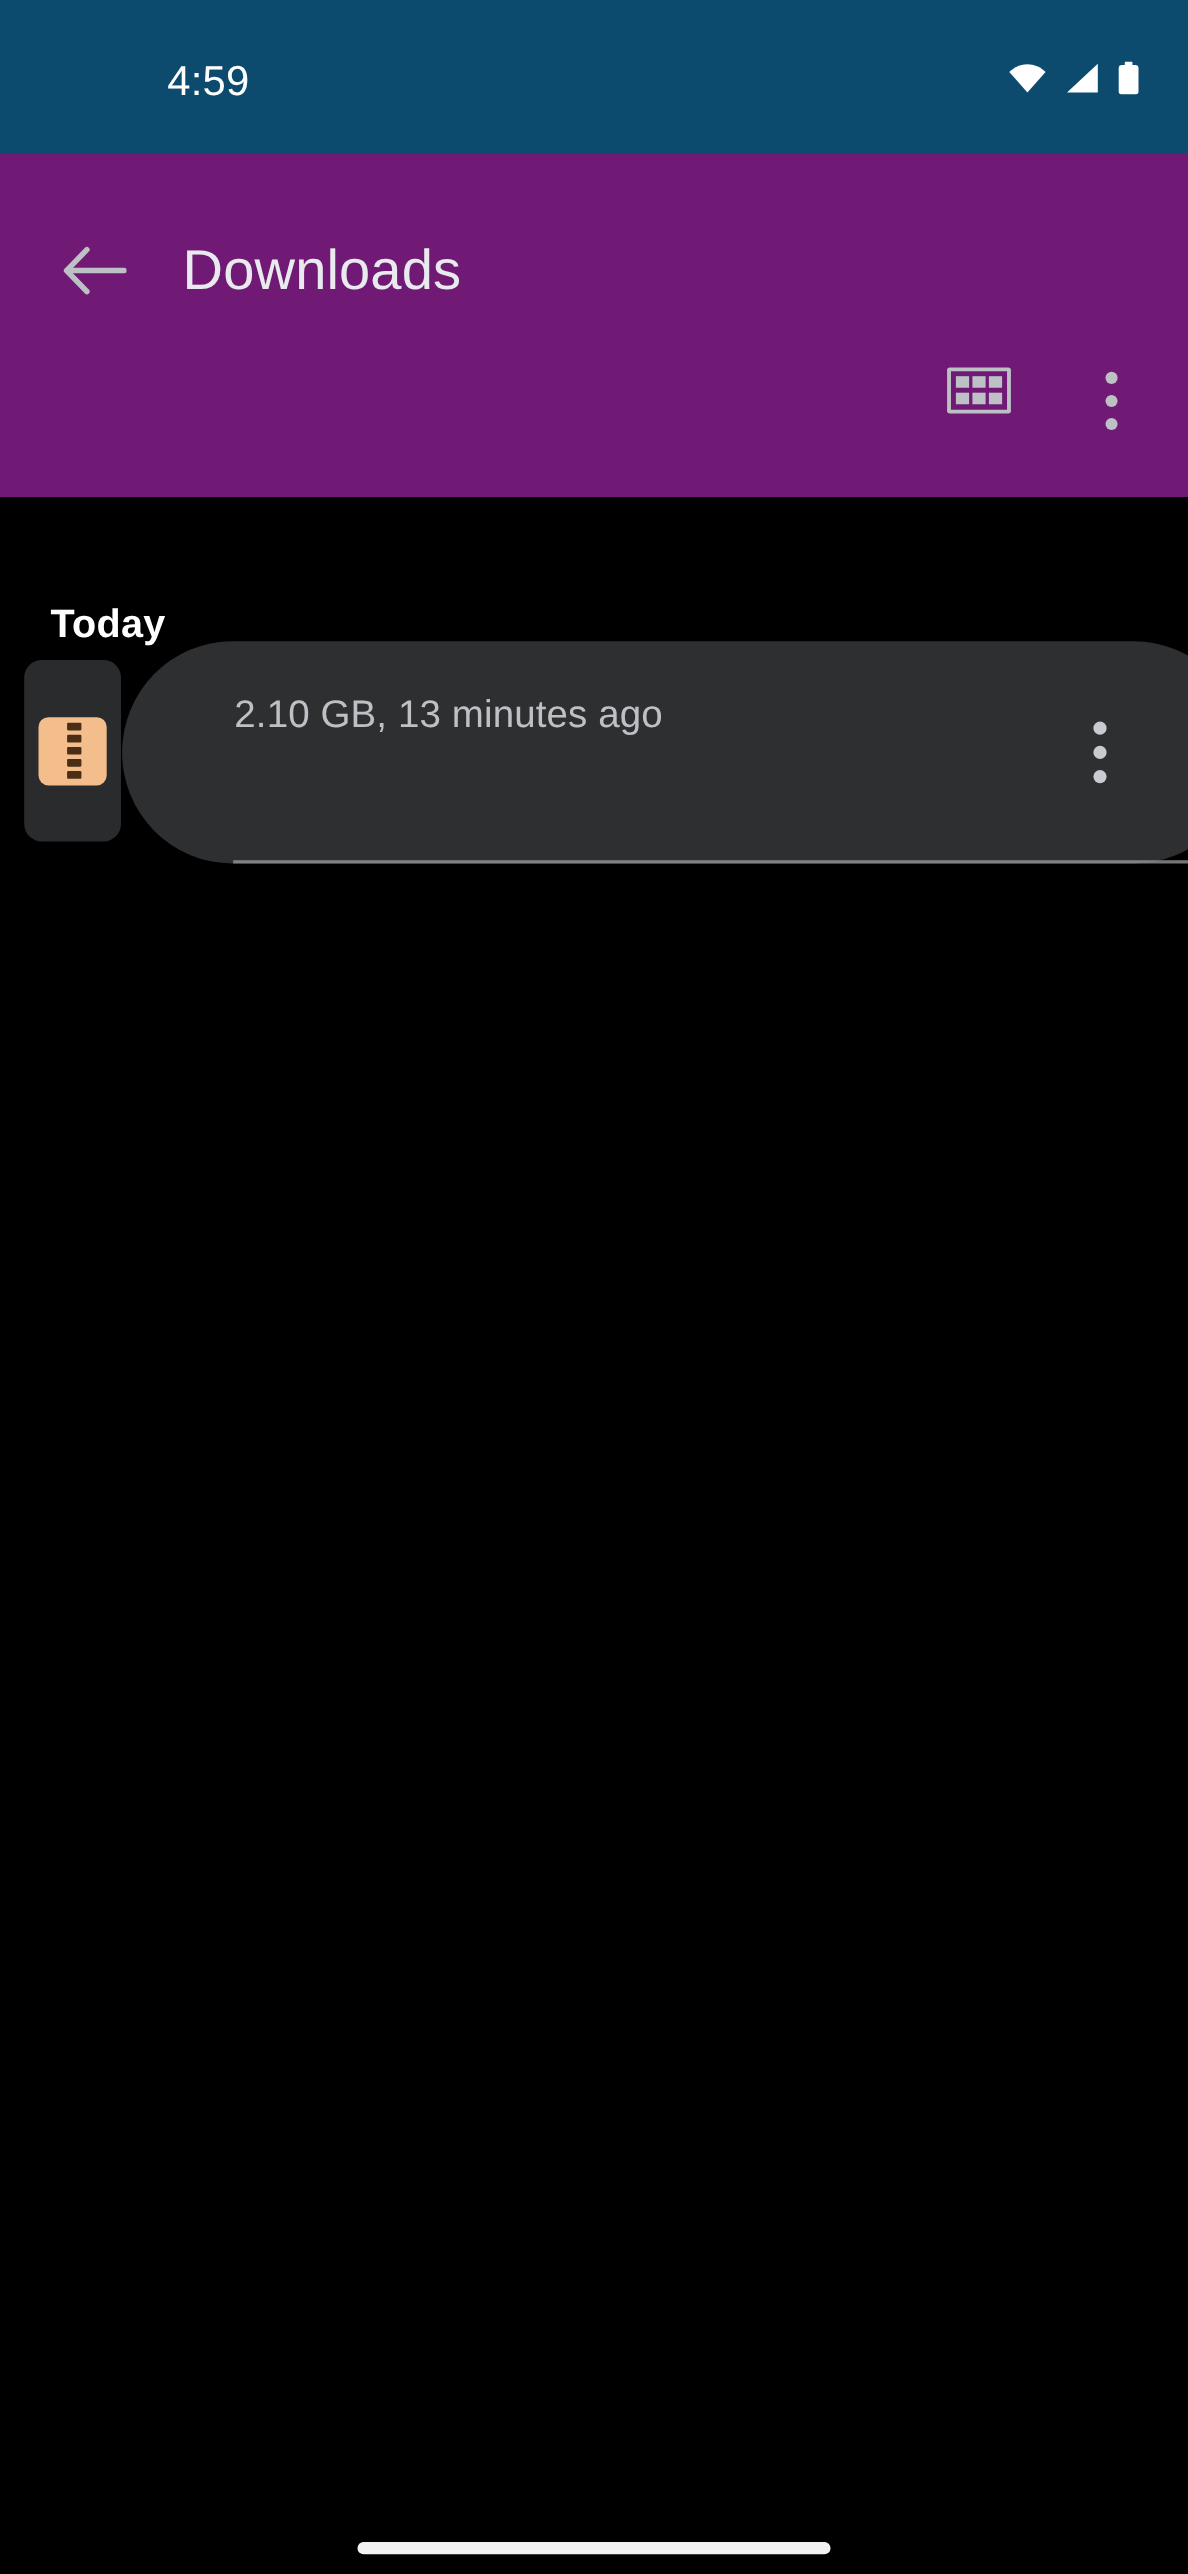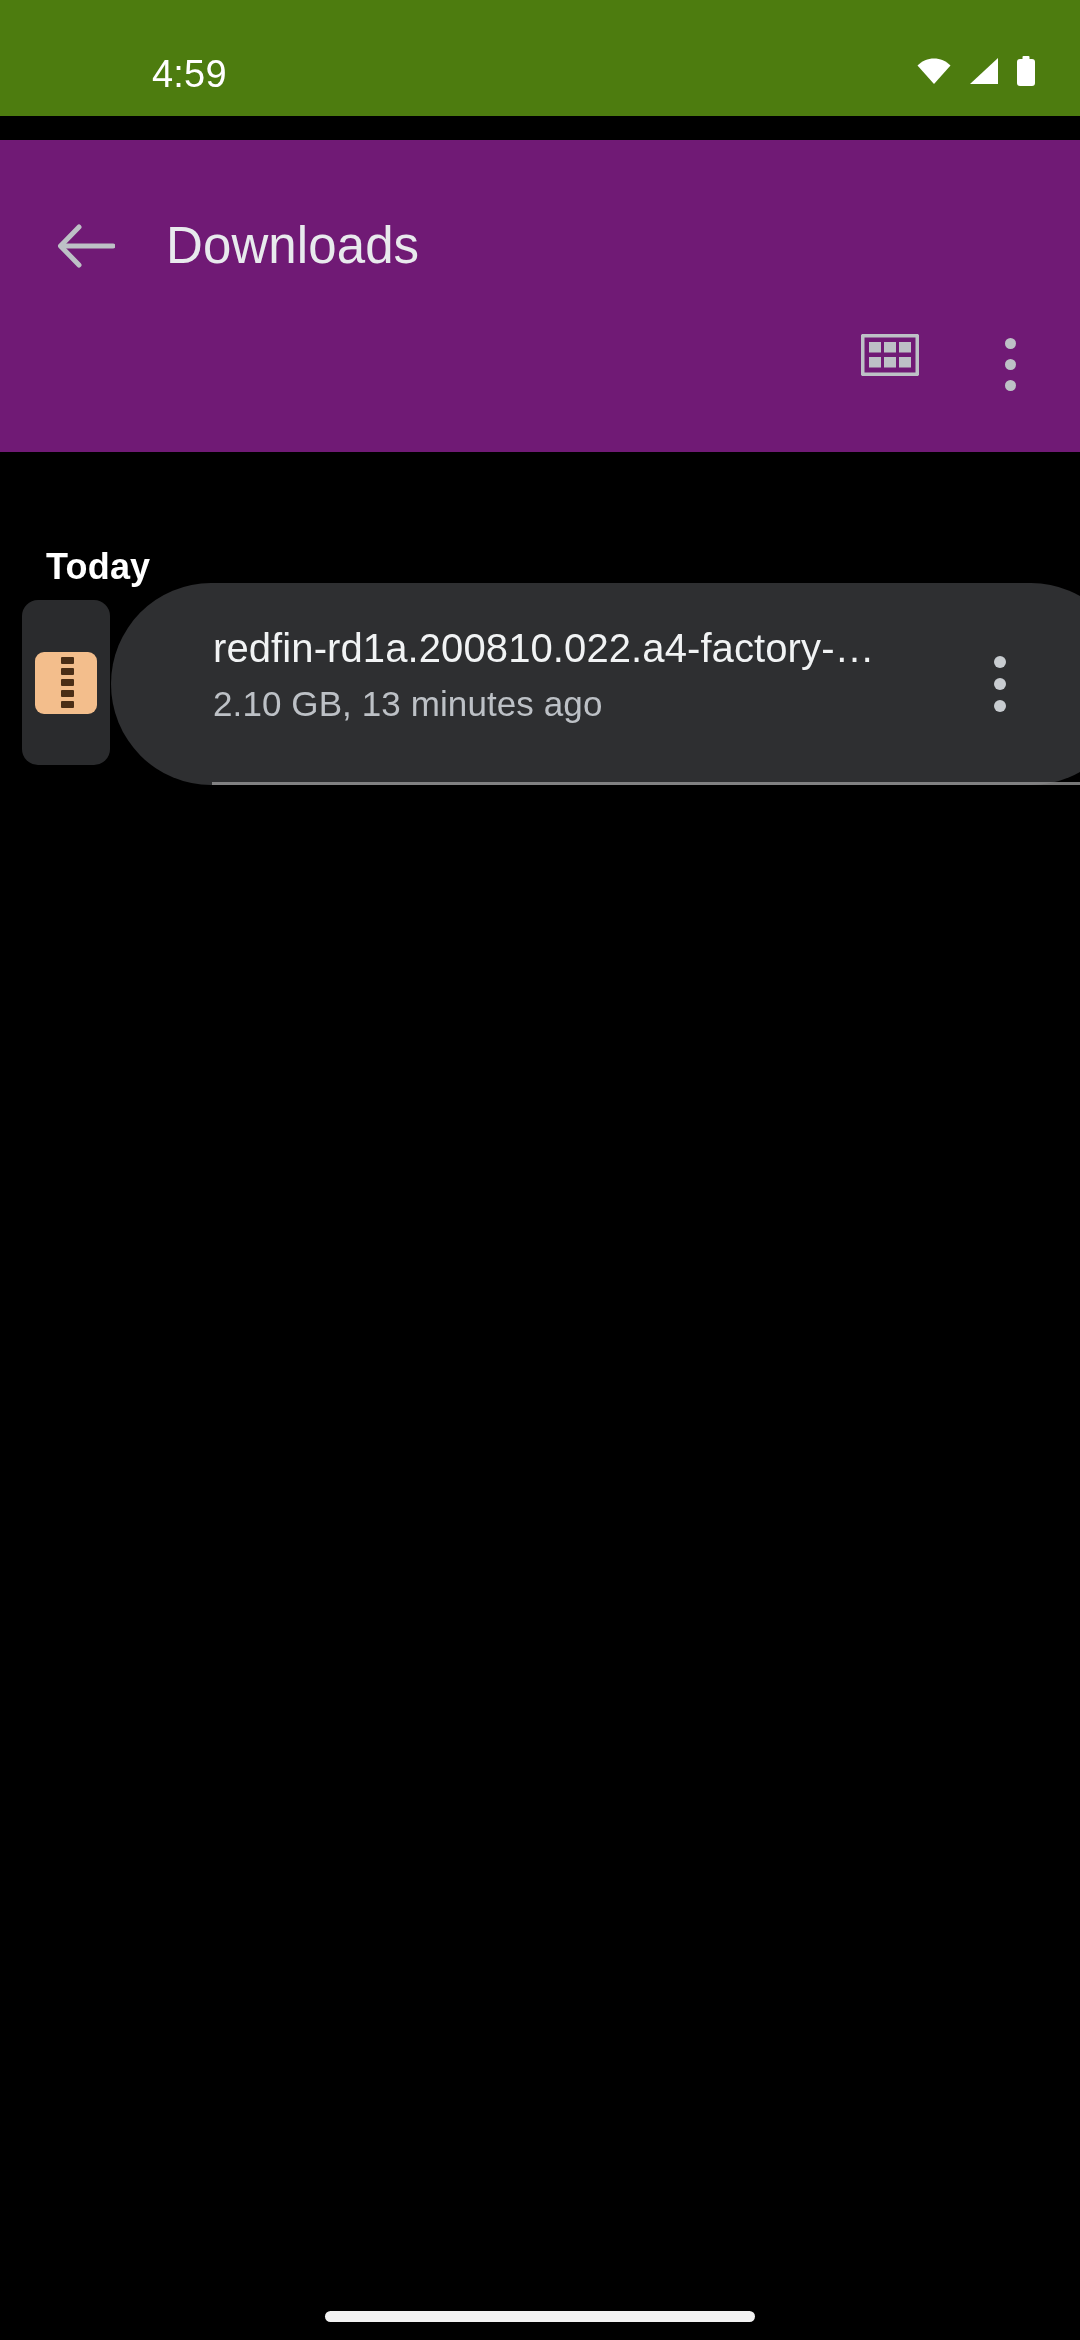--- a/index.html
+++ b/index.html
@@ -11,22 +11,22 @@
   }
   .phone {
     position:relative;
     width:1080px; height:2340px;
     background:#000000;
   }
 
   
   .statusbar {
     position:absolute; left:0; top:0;
-    width:1080px; height:116px;
-    background:#4d7c0f;
+    width:1080px; height:140px;
+    background:#0c4a6e;
   }
   .status-time {
     position:absolute; left:152px; top:54px;
     font-size:38px; font-weight:500; color:#FFFFFF;
     letter-spacing:0.2px;
     line-height:40px;
   }
   .status-icons {
     position:absolute; right:44px; top:56px;
     display:flex; align-items:center; gap:16px;
@@ -273,21 +273,20 @@
                 <i></i>
                 <i></i>
                 <i></i>
                 <i></i>
             </span>
           </div>
         </div>
       </div>
 
       <div class="row-text">
-        <div class="file-name">redfin-rd1a.200810.022.a4-factory-…</div>
         <div class="file-meta">2.10 GB, 13 minutes ago</div>
       </div>
 
       <div class="row-overflow">
         <span class="dots">
           <i></i>
             <i></i>
             <i></i>
         </span>
       </div>

